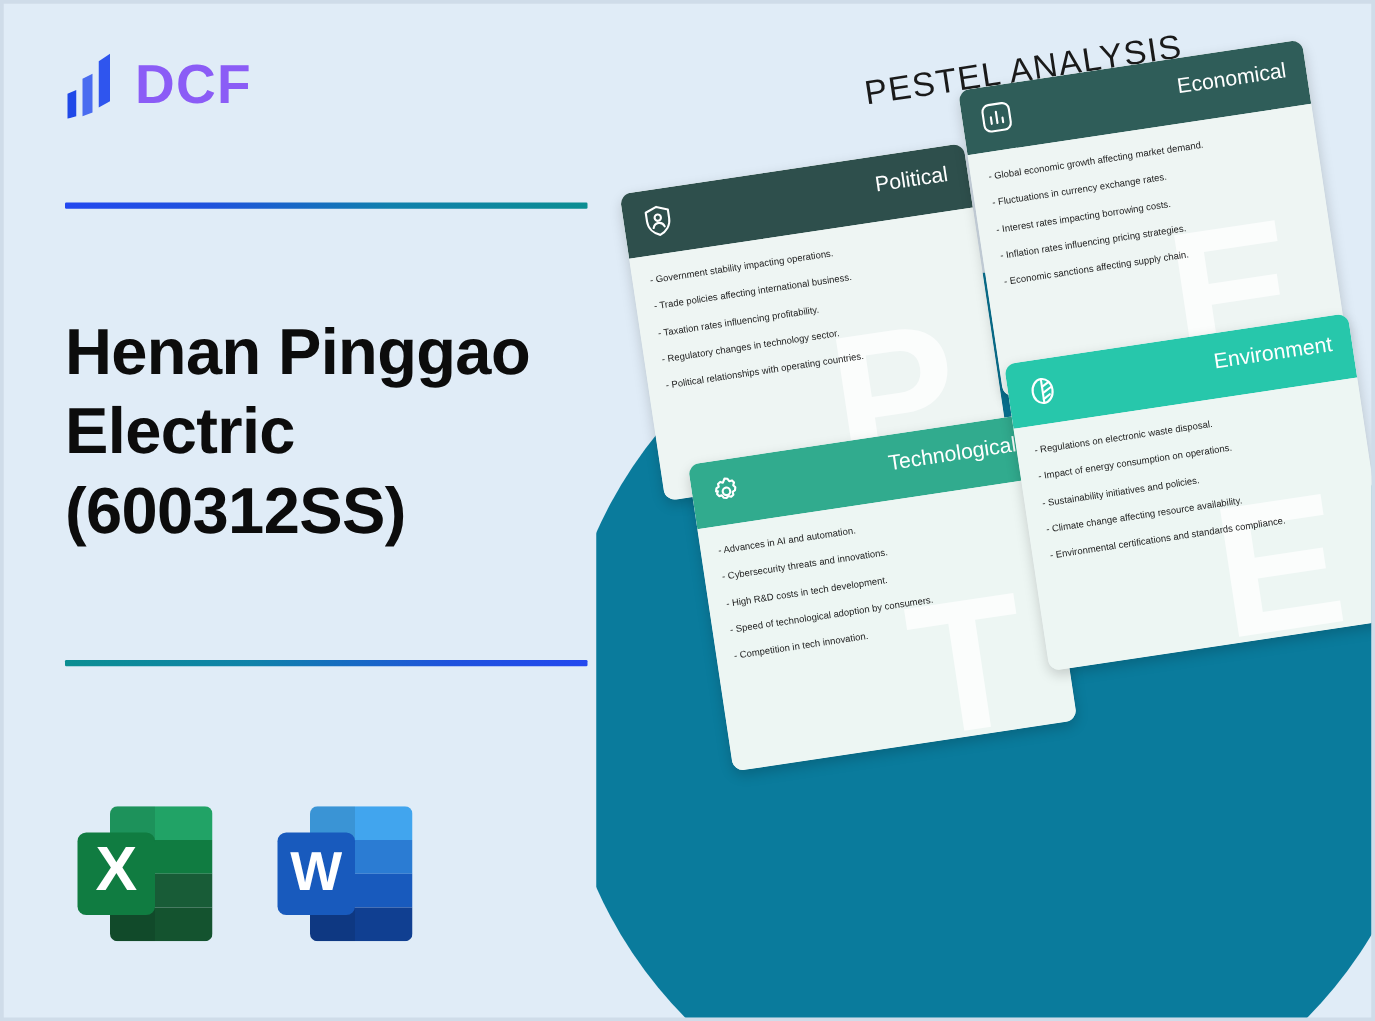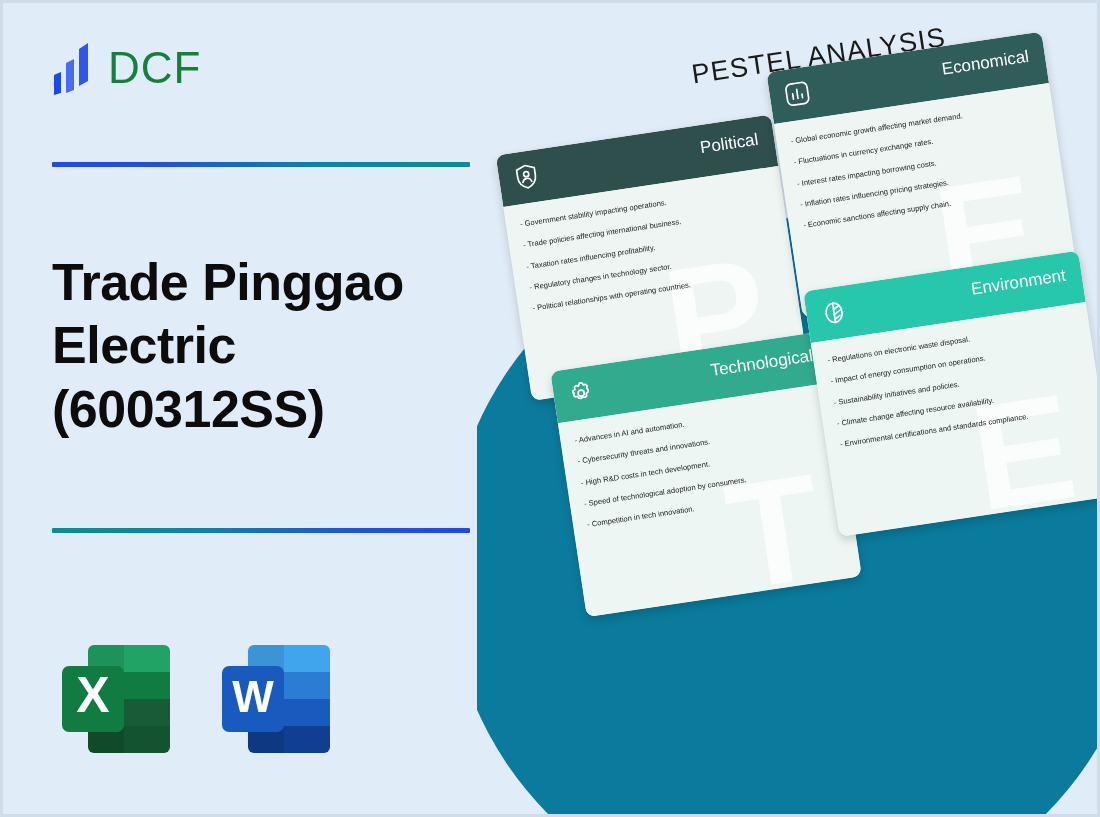--- a/index.html
+++ b/index.html
@@ -33,23 +33,23 @@
   #brand {
     position: absolute;
     left: 47px; top: 38px;
     display: flex;
     align-items: center;
     gap: 14px;
   }
   #brand-logo { width: 44px; height: 54px; display: block; }
   #brand-text {
     font-size: 44px;
-    font-weight: 400;
+    font-weight: 700;
     letter-spacing: 1px;
-    color: #15803d;
+    color: #8b5cf6;
     line-height: 1;
   }
 
   .rule {
     position: absolute;
     left: 49px;
     width: 418px;
     height: 5px;
     border-radius: 1px;
   }
@@ -310,21 +310,21 @@
           <polygon points="4,34 11,31 11,52 4,54" fill="#1f48e8"></polygon>
           <polygon points="16,22 24,18 24,49 16,52" fill="#4a6cf0"></polygon>
           <polygon points="29,8  38,2  38,40 29,45" fill="#2f55ee"></polygon>
         </svg>
       </span>
       <span id="brand-text">DCF</span>
     </div>
 
     <div class="rule" id="rule-top"></div>
 
-    <div id="company-title">Trade Pinggao Electric (600312SS)</div>
+    <div id="company-title">Henan Pinggao Electric (600312SS)</div>
 
     <div class="rule" id="rule-bottom"></div>
 
     <div id="office-icons">
 
       <span>
         <svg class="office-icon" viewBox="0 0 128 128" xmlns="http://www.w3.org/2000/svg">
           <defs>
             <clipPath id="xlRound">
                 <rect x="36" y="10" width="82" height="108" rx="6"></rect>

